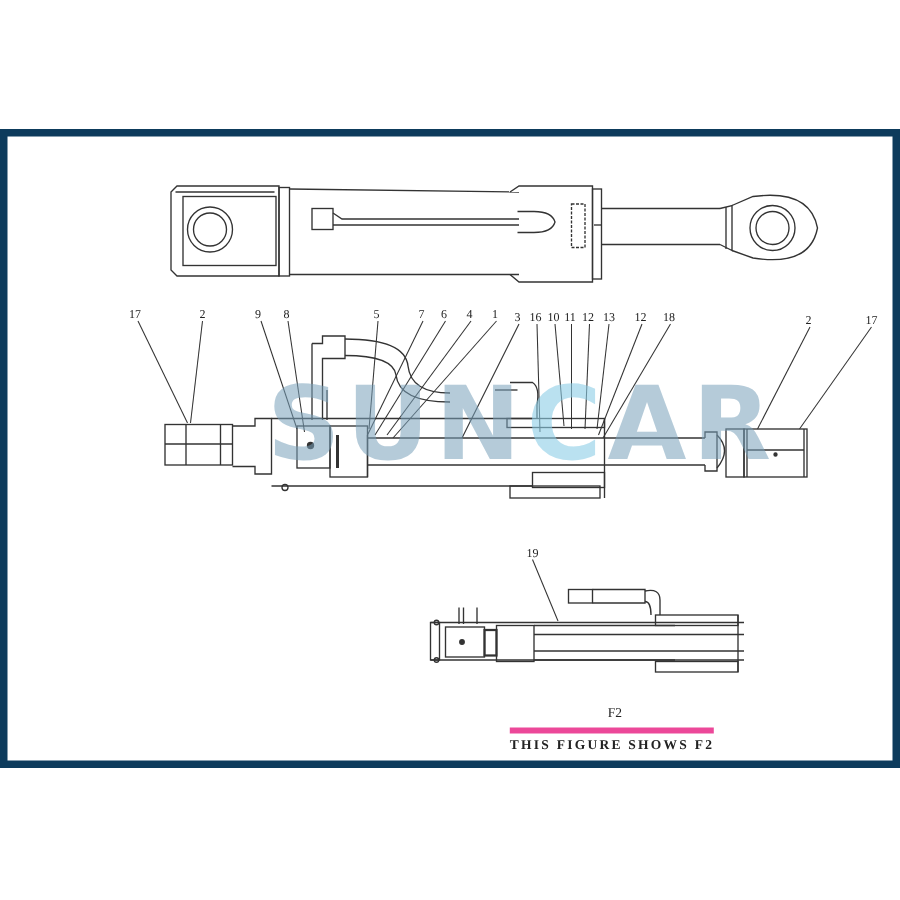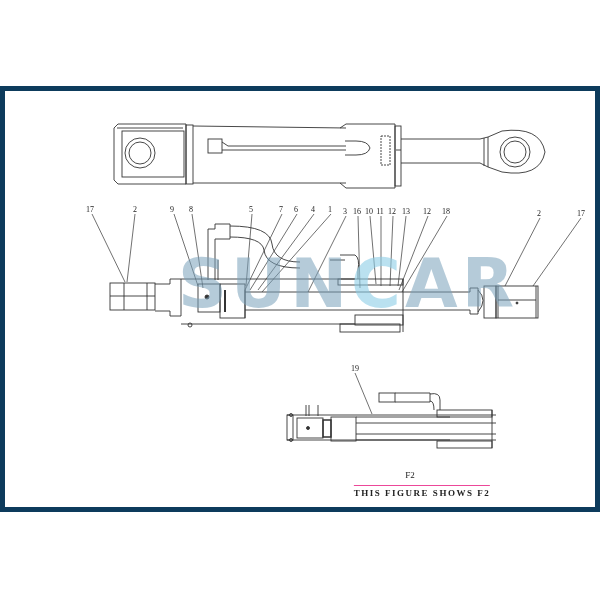--- a/index.html
+++ b/index.html
@@ -3,21 +3,21 @@
 <meta charset="utf-8">
 <style>
   html, body { margin:0; padding:0; background:#ffffff; }
   body { width:600px; height:600px; position:relative; overflow:hidden; font-family:"Liberation Sans", sans-serif; }
   .frame { position:absolute; left:0; top:86px; width:600px; height:426px; box-sizing:border-box; border:5px solid #0d3b5c; background:#ffffff; }
   svg.drawing { position:absolute; left:0; top:0; width:600px; height:600px; }
   .callout { position:absolute; font-family:Liberation Serif, serif; font-size:8px; color:#222; line-height:1; white-space:nowrap; transform:translateX(-50%); }
   .watermark { position:absolute; left:178px; top:250px; font-family:"DejaVu Sans", sans-serif; font-weight:bold; font-size:68px; letter-spacing:4px; color:rgba(120,160,185,0.55); line-height:1; }
   .watermark .c { color:rgba(140,205,230,0.6); }
   .f2-title { position:absolute; left:410px; top:470px; transform:translateX(-50%); font-family:"Liberation Serif", serif; font-size:9px; font-weight:normal; color:#222; }
-  .f2-caption { position:absolute; left:422px; top:485px; transform:translateX(-50%); font-family:"Liberation Serif", serif; font-size:9px; font-weight:bold; letter-spacing:1.5px; color:#222; border-top:1px solid #ec4899; padding-top:2px; white-space:nowrap;text-align:right; }
+  .f2-caption { position:absolute; left:408px; top:485px; transform:translateX(-50%); font-family:"Liberation Serif", serif; font-size:9px; font-weight:bold; letter-spacing:1.5px; color:#222; border-top:4px solid #ec4899; padding-top:2px; white-space:nowrap;text-align:right; }
 </style>
 </head>
 <body>
 
 <div class="frame"></div>
 
 <svg class="drawing" viewBox="0 0 600 600" xmlns="http://www.w3.org/2000/svg" fill="none" stroke="#333" stroke-width="0.9">
 
   <g>
 

